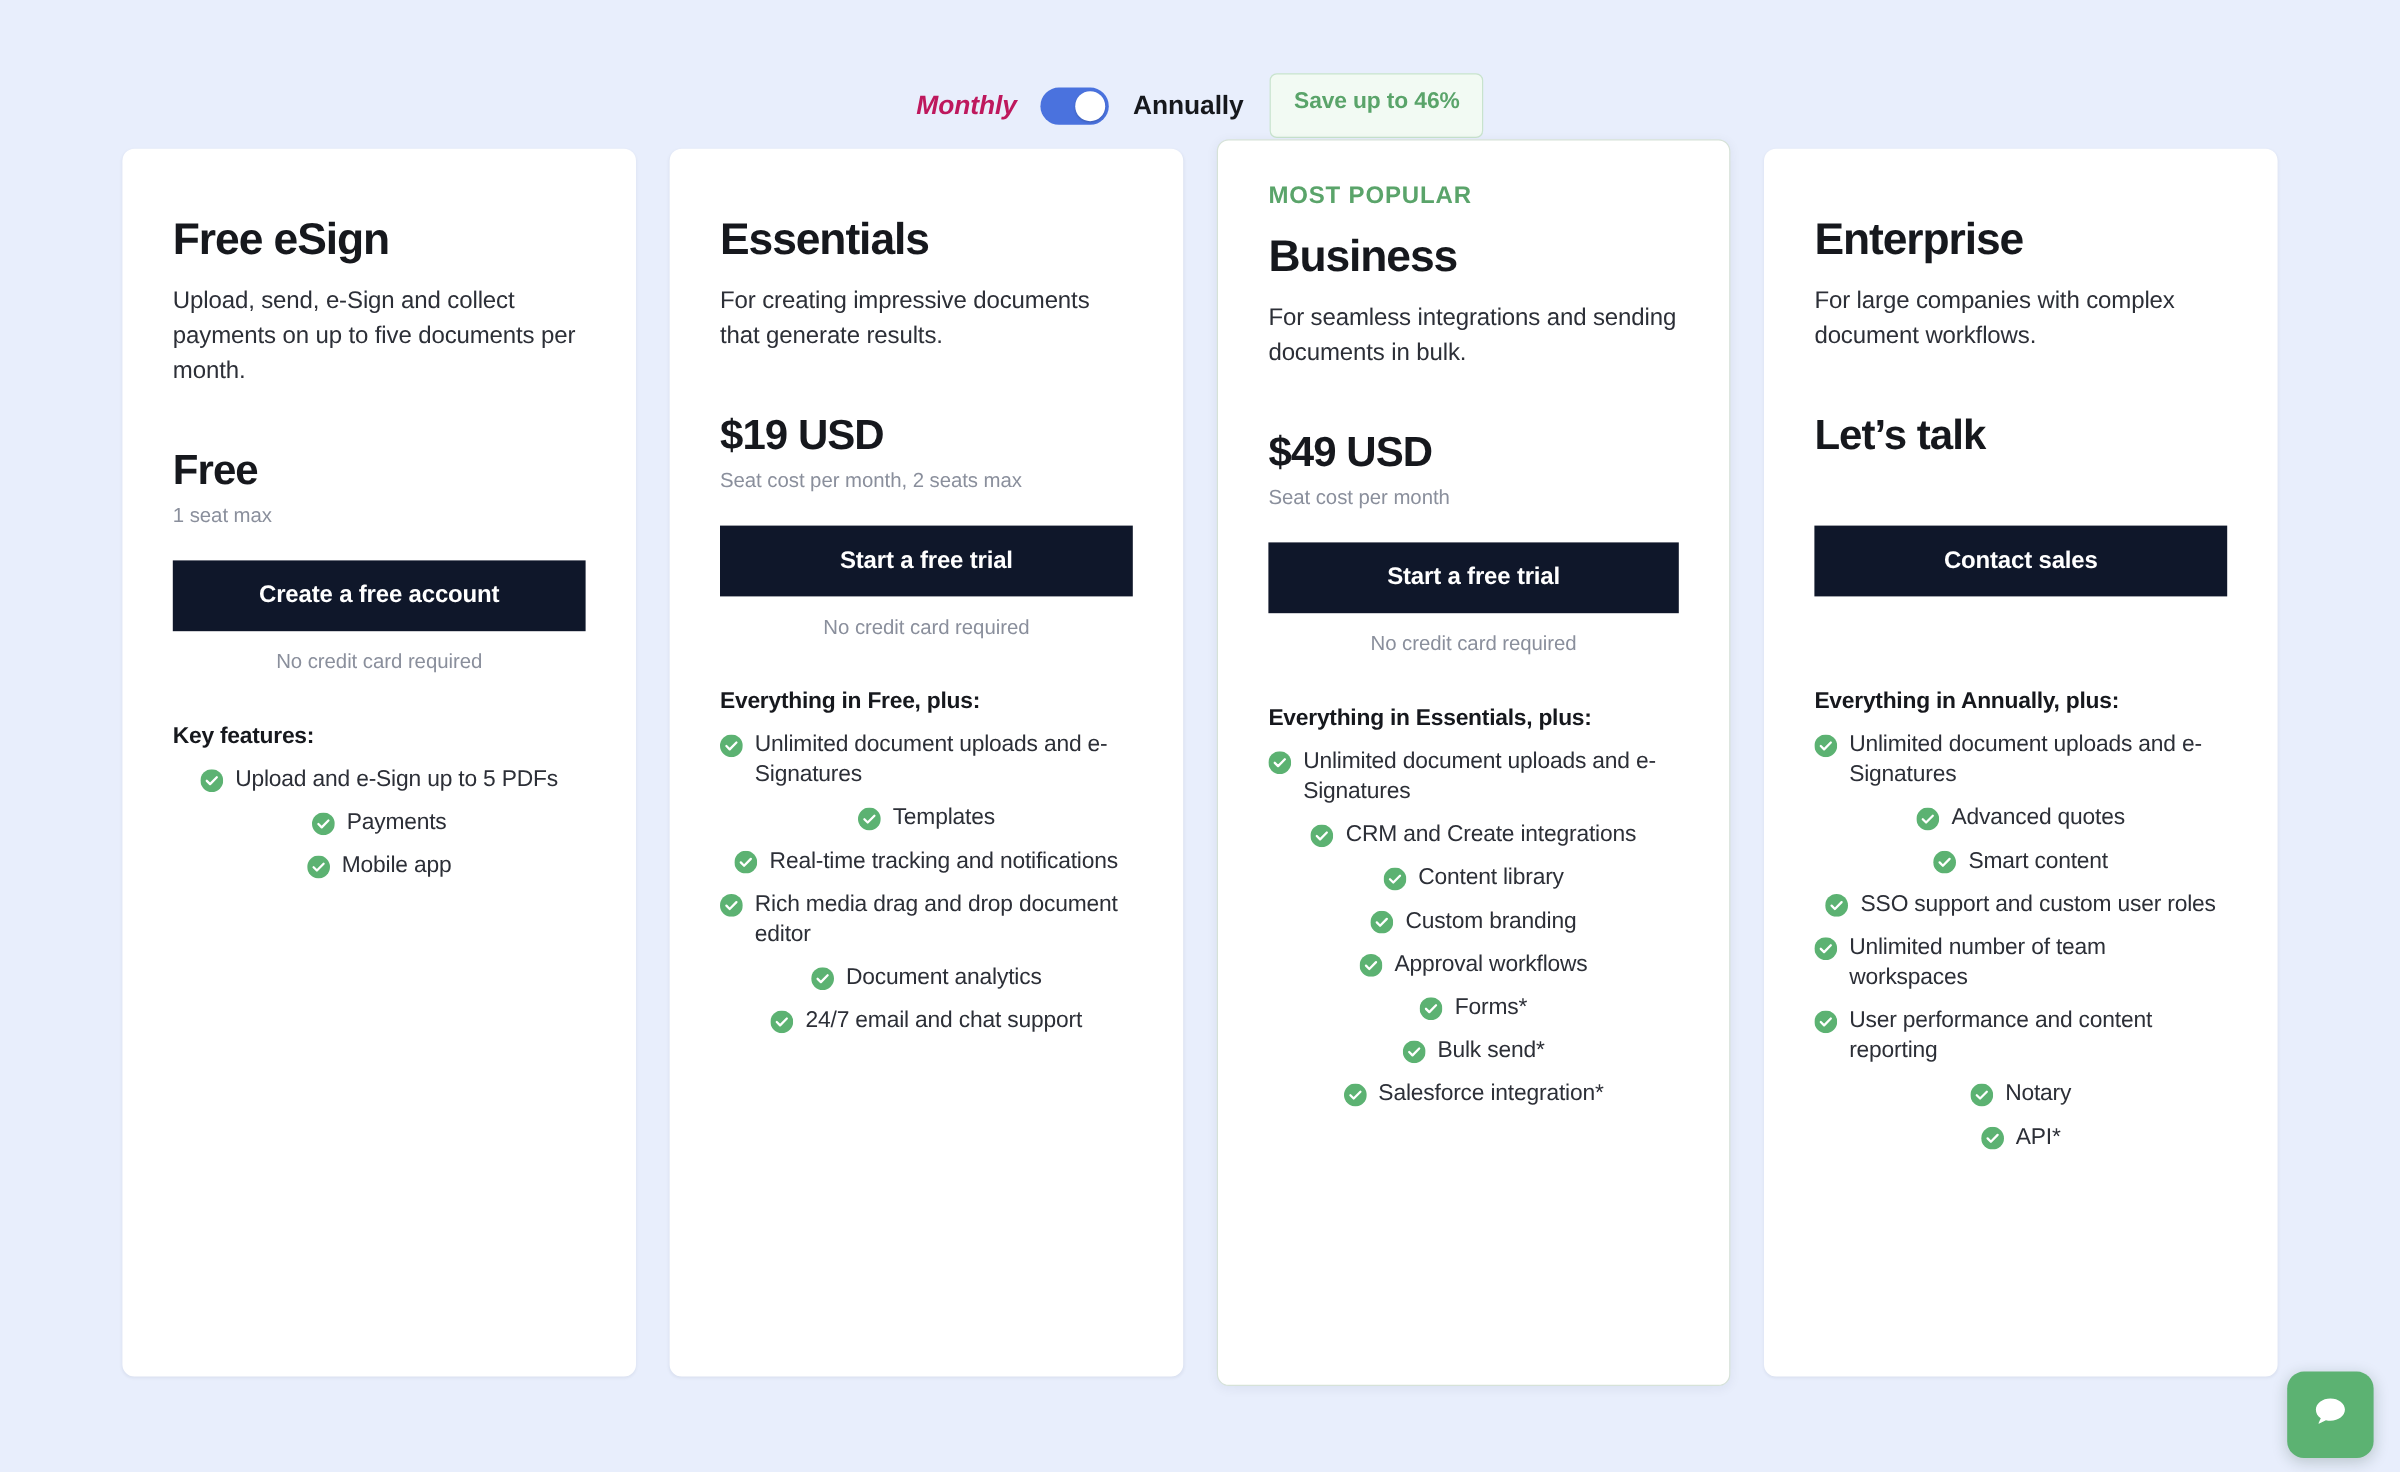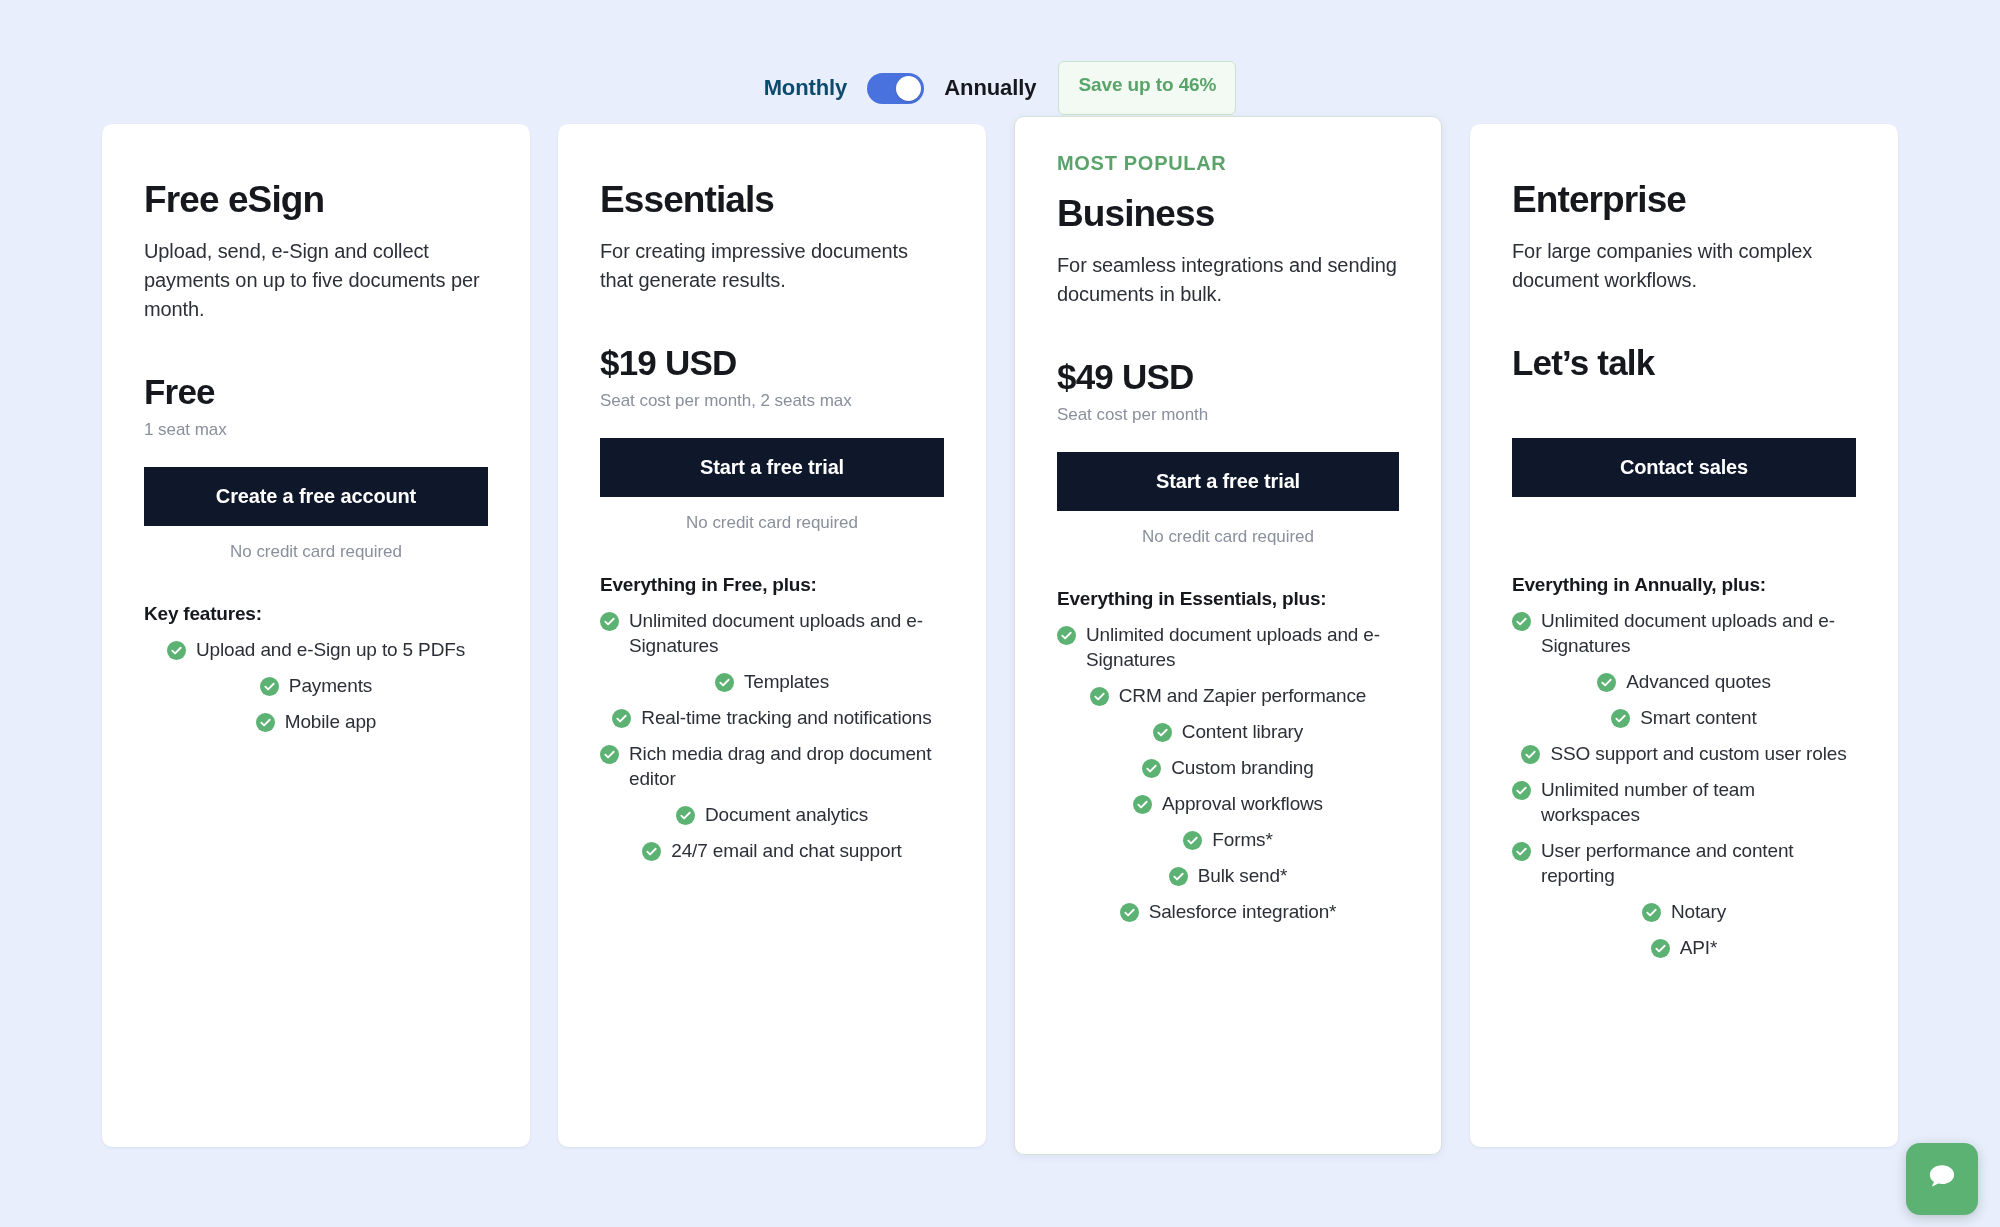--- a/index.html
+++ b/index.html
@@ -24,21 +24,21 @@
     justify-content: center;
     gap: 0;
     padding-top: 52px;
     height: 124px;
   }
   .toggle-label {
     font-size: 22px;
     font-weight: 700;
     letter-spacing: -0.1px;
   }
-  .toggle-label.inactive { color: #0c4a6e; margin-right: 20px; }
+  .toggle-label.inactive { color: #be185d; margin-right: 20px; font-style: italic; }
   .toggle-label.active   { color: #16181d; margin-left: 20px; }
 
   .switch {
     width: 57px;
     height: 31px;
     border-radius: 999px;
     background: #4a72de;
     position: relative;
     flex: 0 0 auto;
     cursor: pointer;
@@ -359,21 +359,21 @@
         </span>
         <span class="feat-text">Unlimited document uploads and e-Signatures</span>
       </li>
       <li>
         <span class="check">
           <svg width="19" height="19" viewBox="0 0 20 20">
               <circle cx="10" cy="10" r="10" fill="#5cb272"></circle>
               <path d="M5.6 10.2l2.9 2.9 5.9-6.0" stroke="#fff" stroke-width="2" fill="none" stroke-linecap="round" stroke-linejoin="round"></path>
             </svg>
         </span>
-        <span class="feat-text">CRM and Zapier performance</span>
+        <span class="feat-text">CRM and Create integrations</span>
       </li>
       <li>
         <span class="check">
           <svg width="19" height="19" viewBox="0 0 20 20">
               <circle cx="10" cy="10" r="10" fill="#5cb272"></circle>
               <path d="M5.6 10.2l2.9 2.9 5.9-6.0" stroke="#fff" stroke-width="2" fill="none" stroke-linecap="round" stroke-linejoin="round"></path>
             </svg>
         </span>
         <span class="feat-text">Content library</span>
       </li>

